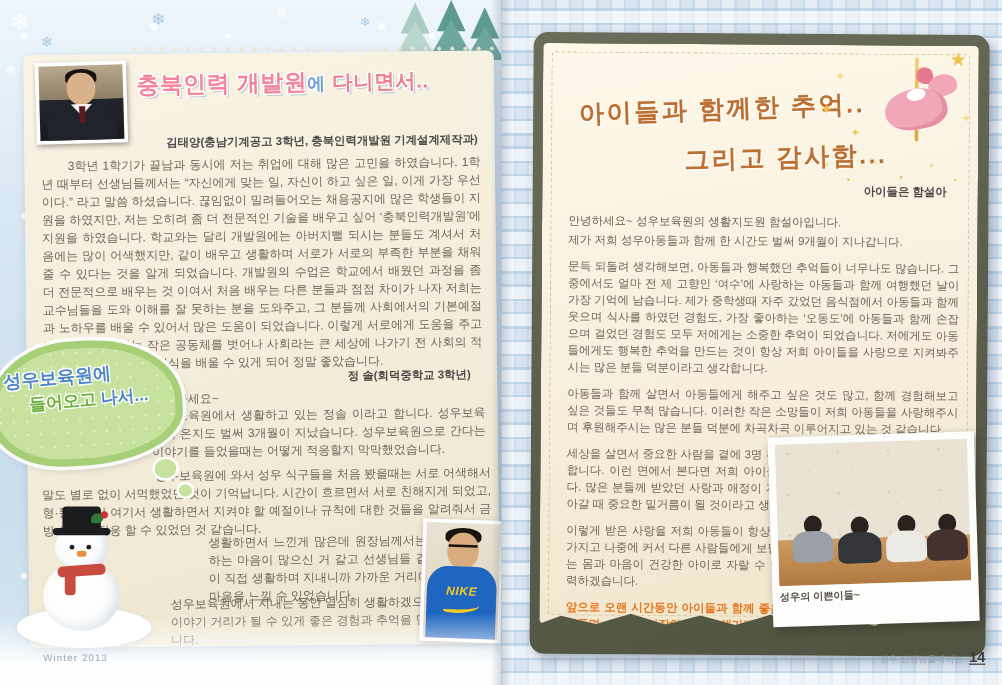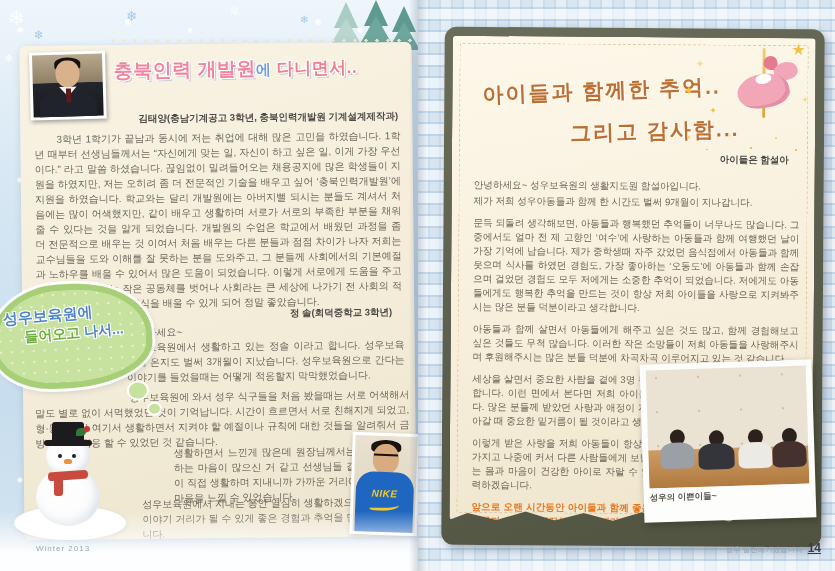--- a/index.html
+++ b/index.html
@@ -331,17 +331,17 @@
         </div>
       <div class="person pp4">
           <span class="hd"></span>
           <span class="bd"></span>
         </div>
     </div>
     <div class="pol-cap">성우의 이쁜이들~</div>
   </div>
 
   <div class="footer-right">
-    <span>성우 발전해가겠습니다</span><span class="pg">14</span>
+    <span>성우 선생님들께서는</span><span class="pg">14</span>
   </div>
 </div>
 
 <div class="center-shadow"></div>
 
 </body></html>

